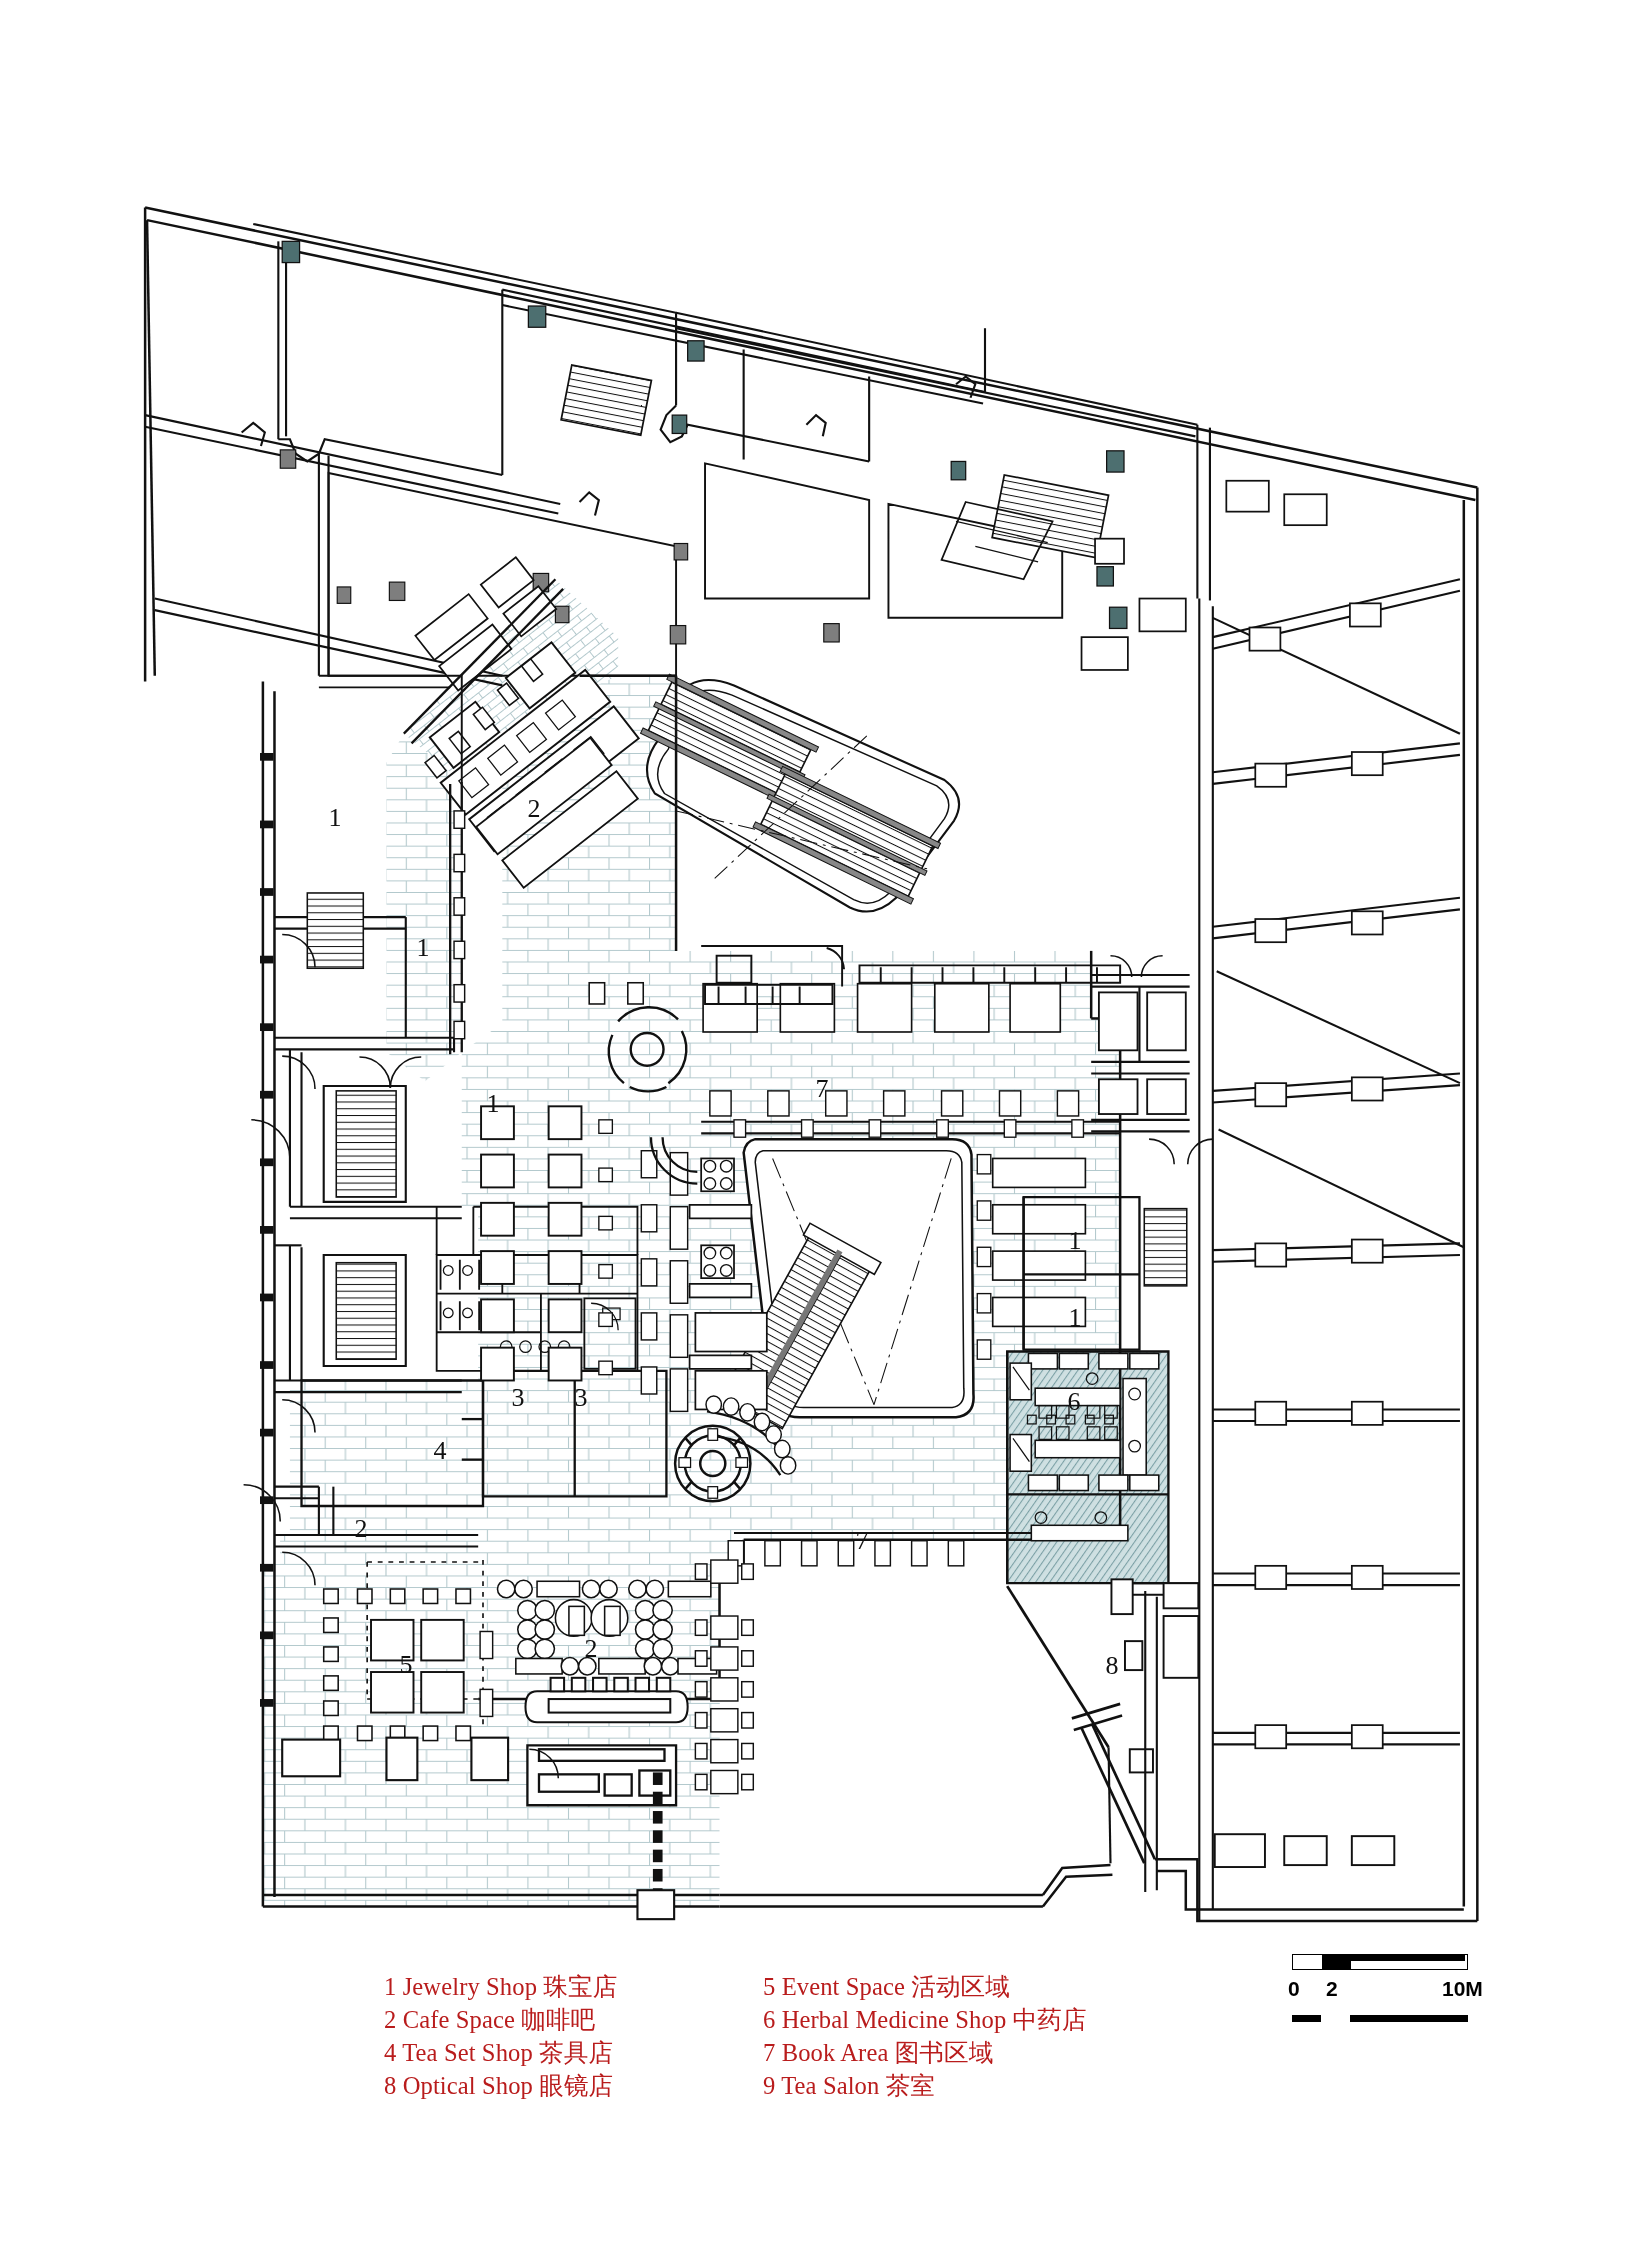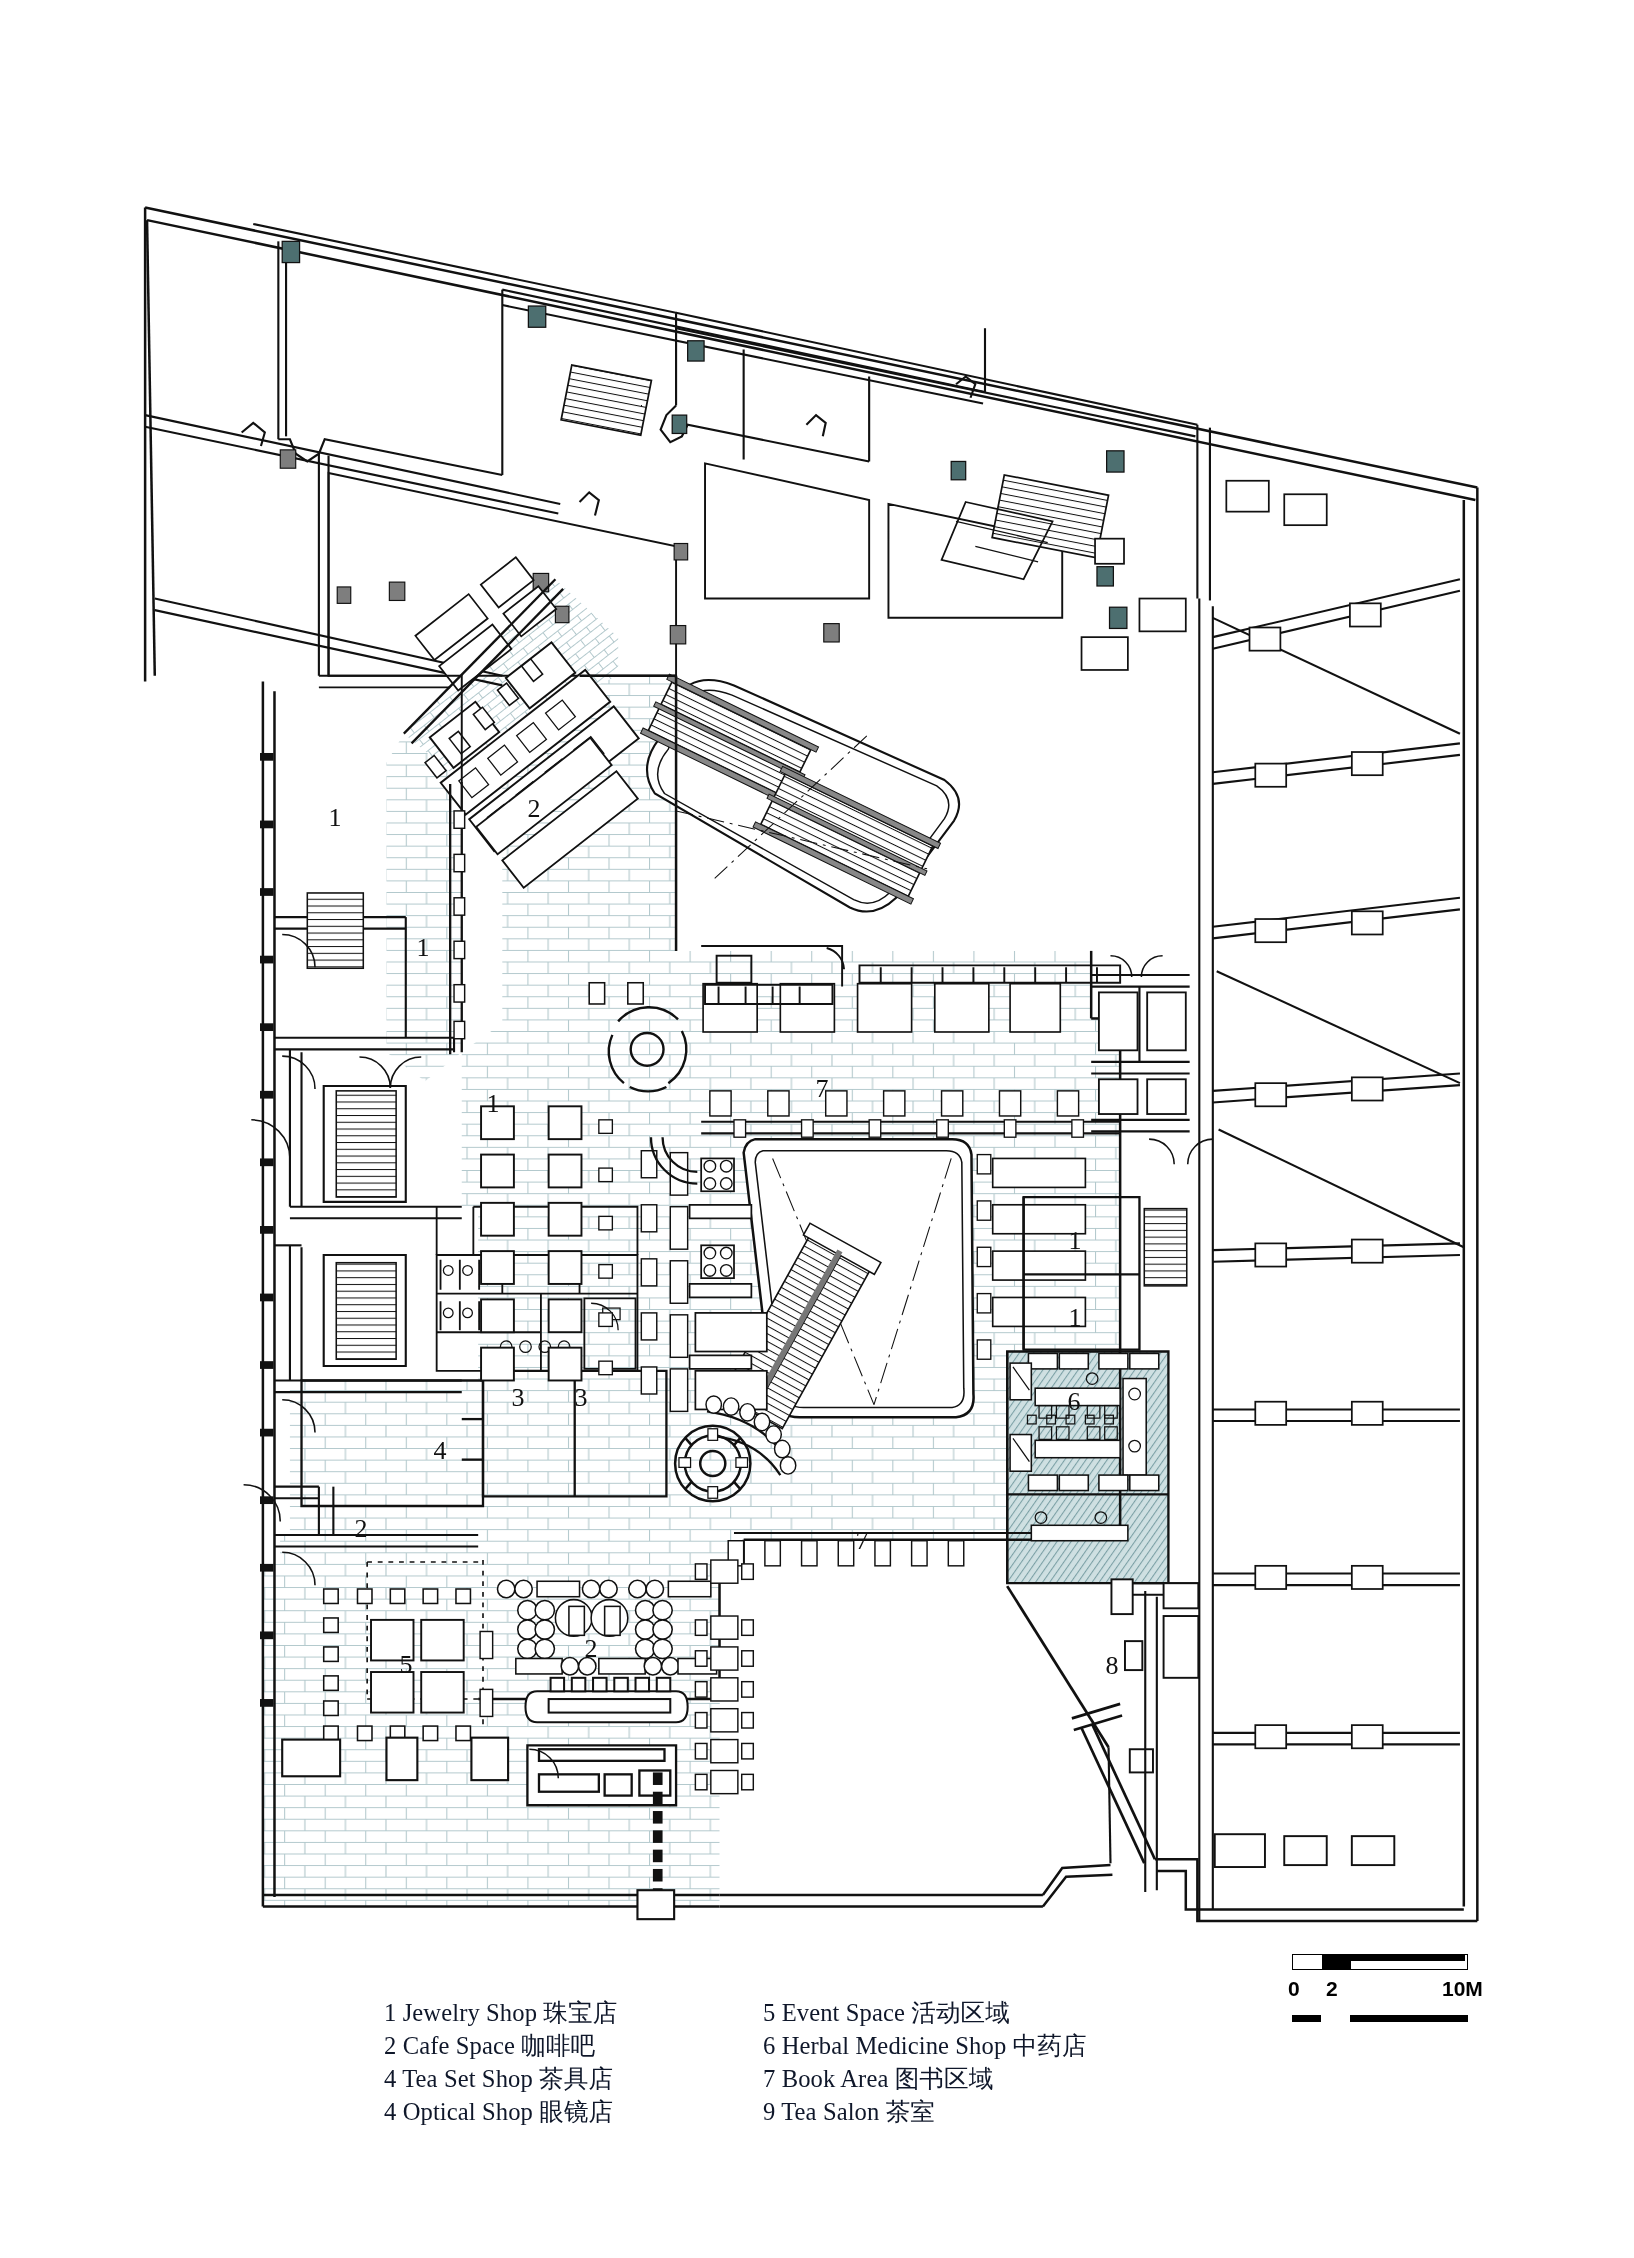--- a/index.html
+++ b/index.html
@@ -13,22 +13,22 @@
   svg.plan{position:absolute;top:0;left:0;width:1635px;height:2258px;display:block;}
 
   
   #legend{
     position:absolute;left:0;top:1970px;width:1635px;height:174px;
     pointer-events:none;
   }
   .legend-col{
     position:absolute;top:0;
     font-family:"Liberation Serif", serif;
-    font-size:24.6px;line-height:33px;color:#0f172a;
-    white-space:nowrap;letter-spacing:0.1px;margin-top:26px;
+    font-size:24.6px;line-height:33px;color:#b91c1c;
+    white-space:nowrap;letter-spacing:0.1px;
   }
   #legend-col-left{left:384px;}
   #legend-col-right{left:763px;}
   .legend-line{display:block;}
 
   
   #scalebar{position:absolute;left:1292px;top:1954px;width:241px;height:68px;}
   .sb-bar{position:absolute;left:0;top:0;width:176px;height:16.4px;
           border:1.9px solid #000;box-sizing:border-box;background:#fff;}
   .sb-seg{position:absolute;top:0;height:100%;background:#000;}
@@ -906,21 +906,21 @@
       <span style="position: absolute; left: 406px; top: 1665px; transform: translate(-50%, -50%); font-family: &quot;Liberation Serif&quot;, serif; font-size: 26px; color: rgb(17, 17, 17); line-height: 1;">5</span>
       <span style="position: absolute; left: 591px; top: 1649px; transform: translate(-50%, -50%); font-family: &quot;Liberation Serif&quot;, serif; font-size: 26px; color: rgb(17, 17, 17); line-height: 1;">2</span>
       <span style="position: absolute; left: 1112px; top: 1666px; transform: translate(-50%, -50%); font-family: &quot;Liberation Serif&quot;, serif; font-size: 26px; color: rgb(17, 17, 17); line-height: 1;">8</span>
     </div>
 
 <div id="legend">
   <div class="legend-col" id="legend-col-left">
     <span class="legend-line">1 Jewelry Shop 珠宝店</span>
     <span class="legend-line">2 Cafe Space 咖啡吧</span>
     <span class="legend-line">4 Tea Set Shop 茶具店</span>
-    <span class="legend-line">4 Optical Shop 眼镜店</span>
+    <span class="legend-line">8 Optical Shop 眼镜店</span>
   </div>
   <div class="legend-col" id="legend-col-right">
     <span class="legend-line">5 Event Space 活动区域</span>
     <span class="legend-line">6 Herbal Medicine Shop 中药店</span>
     <span class="legend-line">7 Book Area 图书区域</span>
     <span class="legend-line">9 Tea Salon 茶室</span>
   </div>
 </div>
 
 <div id="scalebar">

